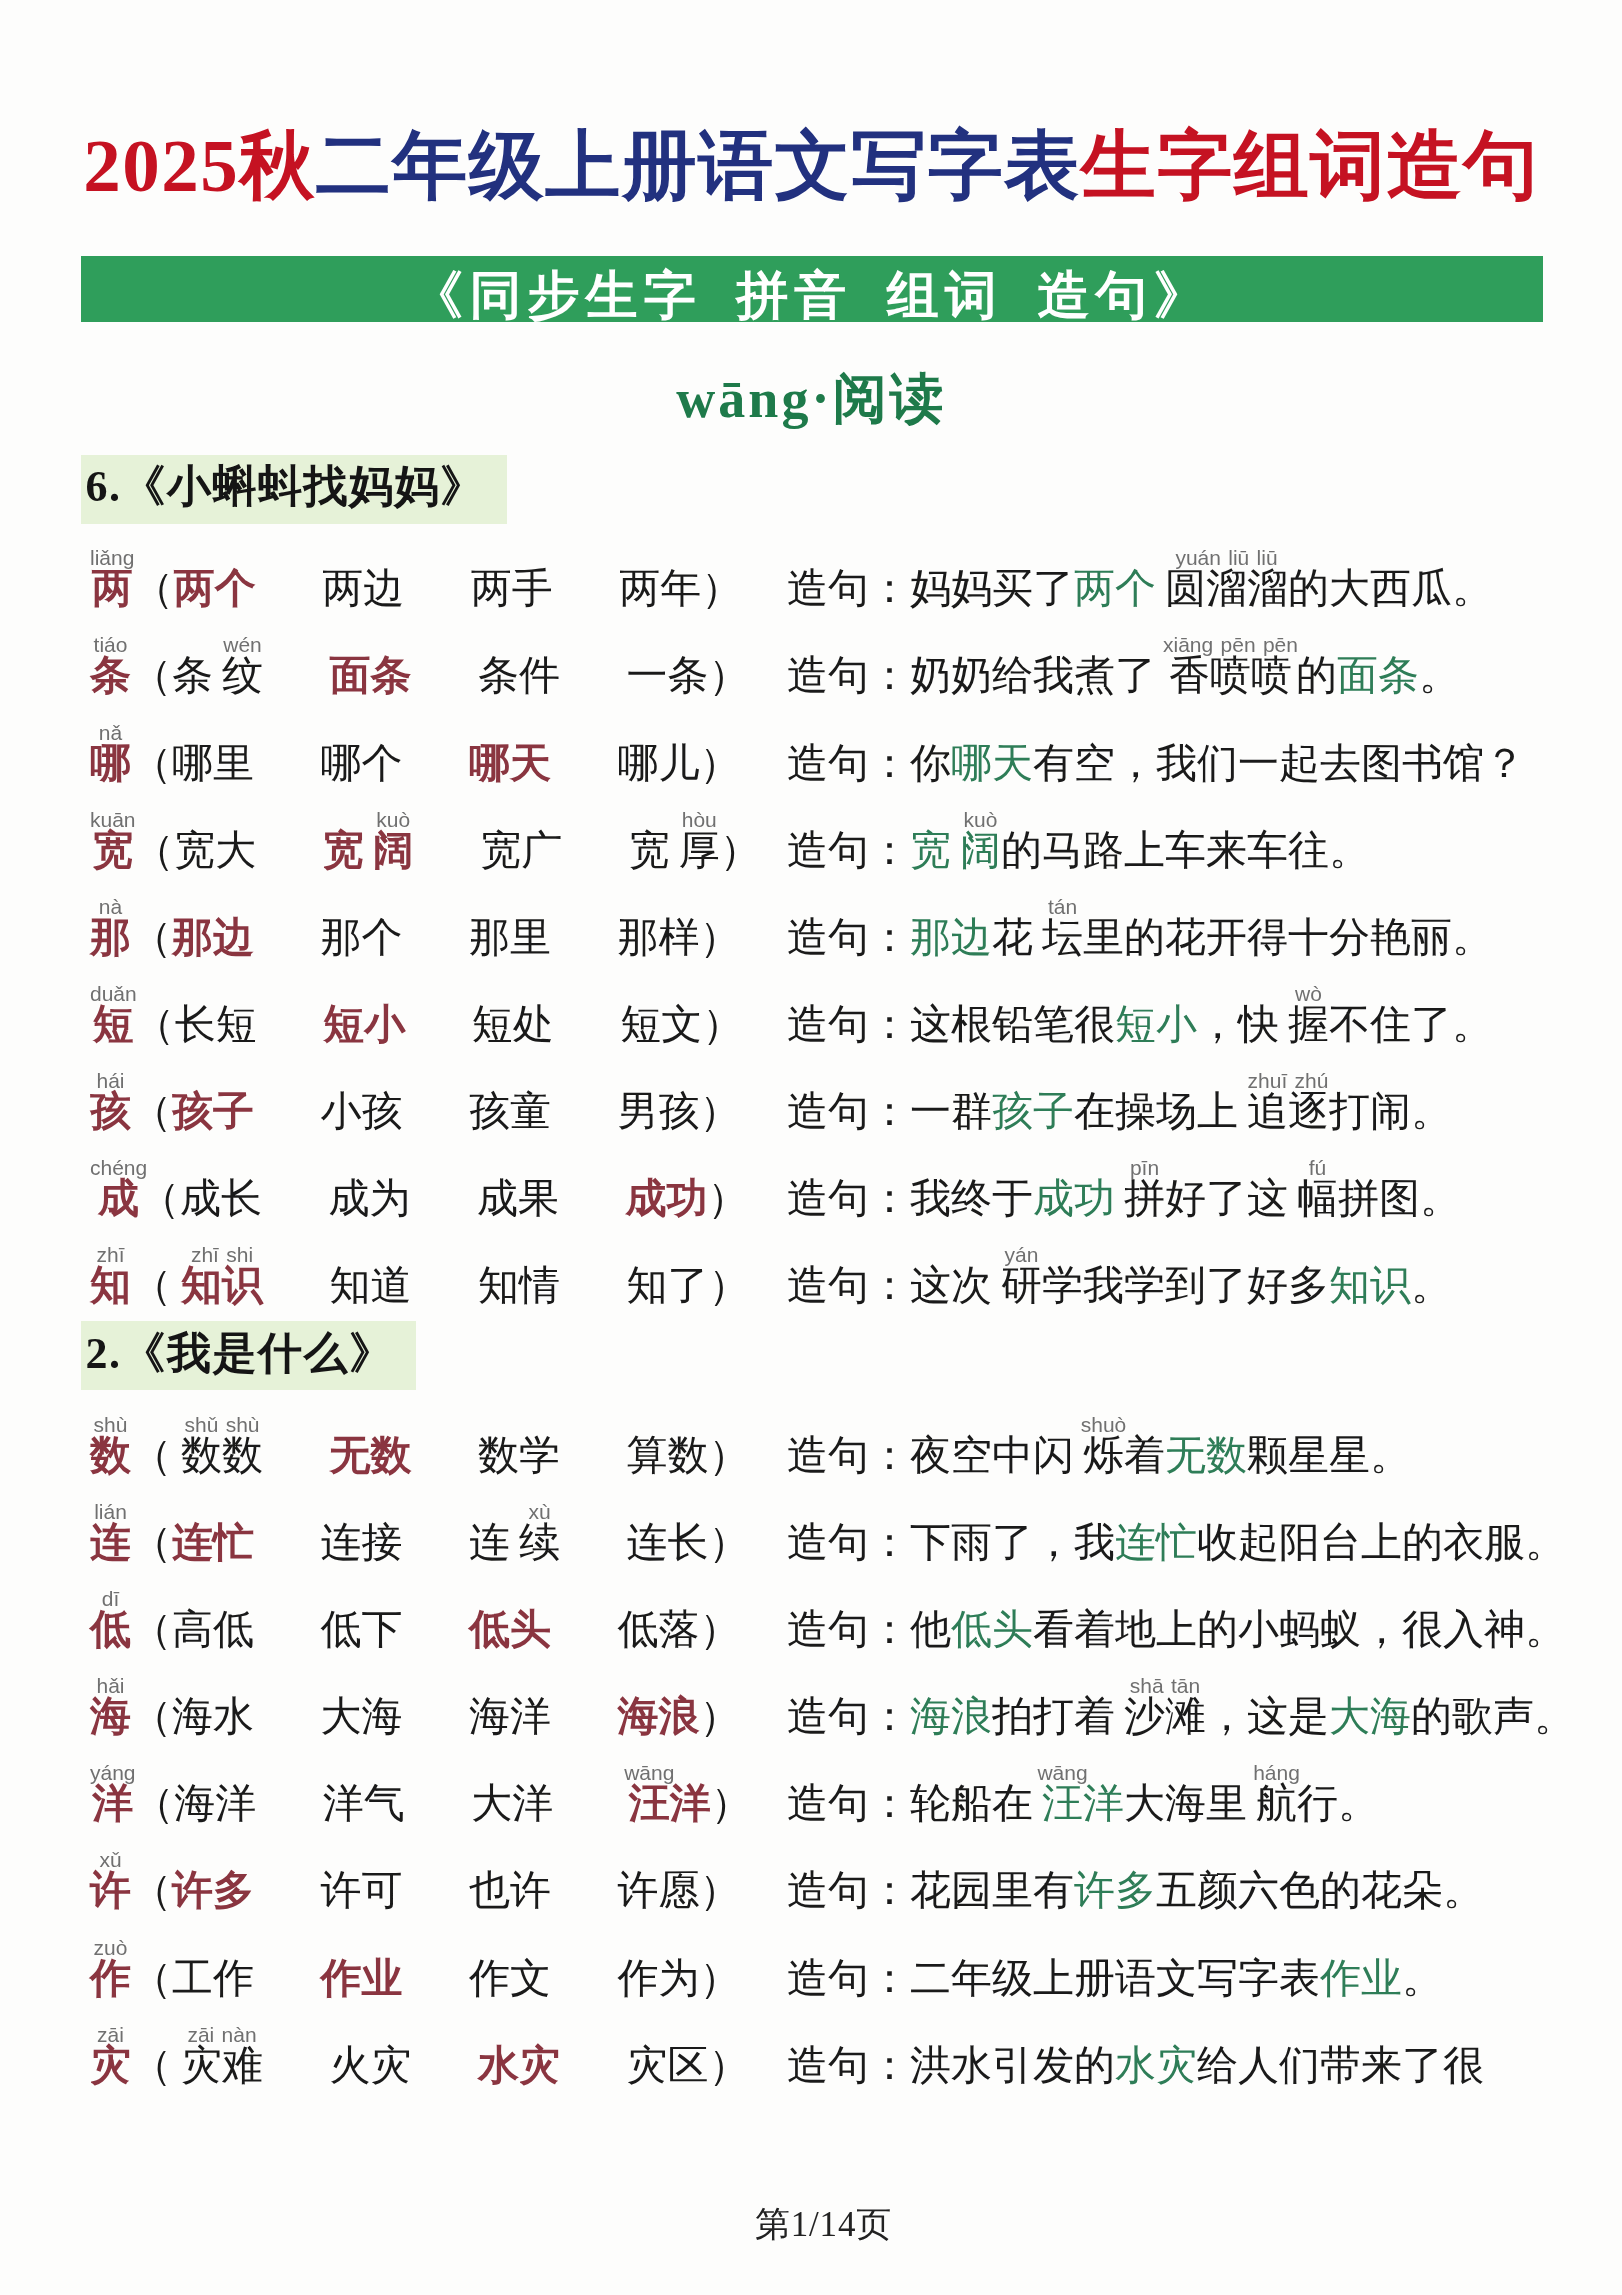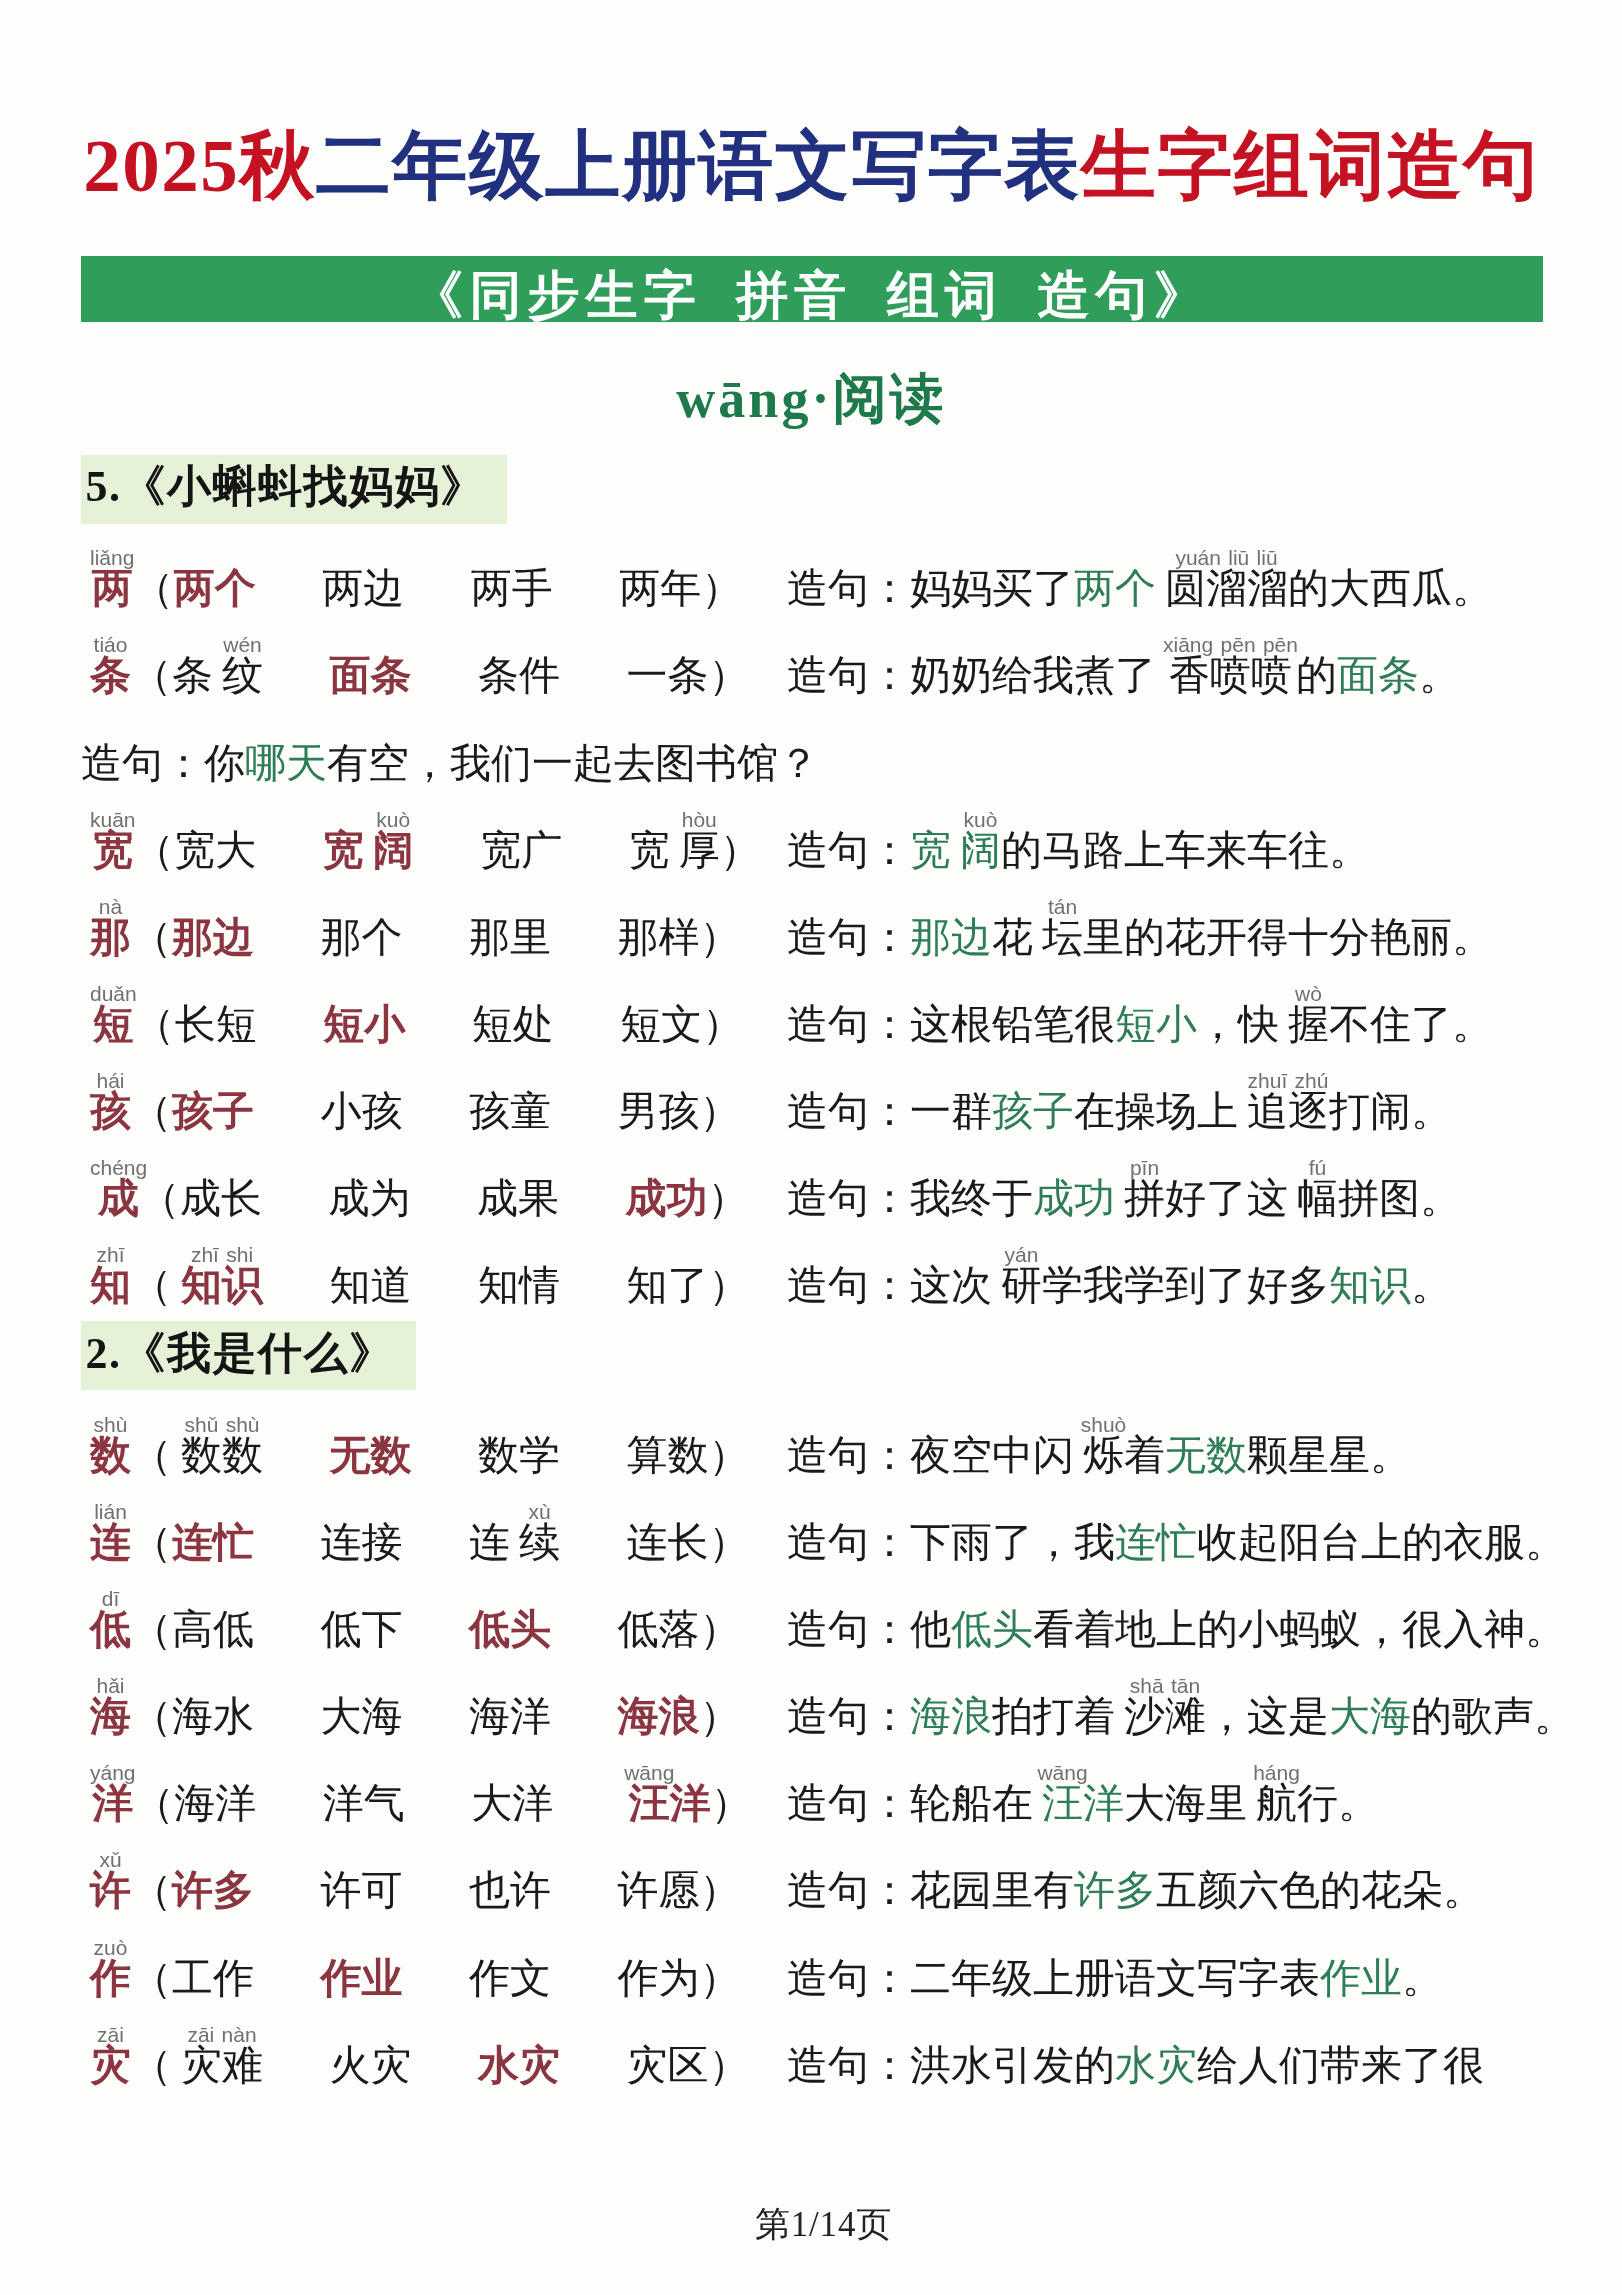--- a/index.html
+++ b/index.html
@@ -63,24 +63,24 @@
 <body>
 
 <div class="page">
   <h1 class="title"><span class="t-red">2025秋</span><span class="t-blue">二年级上册语文写字表</span><span class="t-red">生字组词造句</span></h1>
 
   <div class="banner">《同步生字 拼音 组词 造句》</div>
 
   <h2 class="unit">wāng·阅读</h2>
 
   <div id="content">
-      <div class="sec-heading">5.《小蝌蚪找妈妈》</div>
+      <div class="sec-heading">6.《小蝌蚪找妈妈》</div>
       <div class="row"><div class="left"><ruby class="seg head">两<rt>liǎng</rt></ruby><span class="seg black">（</span><span class="seg red">两个</span><span class="seg black">  两边  两手  两年</span><span class="seg black">）</span></div><div class="right"><span class="seg label">造句：</span><span class="seg black">妈妈买了</span><span class="seg green">两个</span><ruby class="seg black">圆溜溜<rt>yuán liū liū</rt></ruby><span class="seg black">的大西瓜。</span></div></div>
       <div class="row"><div class="left"><ruby class="seg head">条<rt>tiáo</rt></ruby><span class="seg black">（条</span><ruby class="seg black">纹<rt>wén</rt></ruby><span class="seg black">  </span><span class="seg red">面条</span><span class="seg black">  条件  一条</span><span class="seg black">）</span></div><div class="right"><span class="seg label">造句：</span><span class="seg black">奶奶给我煮了</span><ruby class="seg black">香喷喷<rt>xiāng pēn pēn</rt></ruby><span class="seg black">的</span><span class="seg green">面条</span><span class="seg black">。</span></div></div>
-      <div class="row"><div class="right"><span class="seg label">造句：</span><span class="seg black">你</span><span class="seg green">哪天</span><span class="seg black">有空，我们一起去图书馆？</span></div></div>
+      <div class="row"><div class="left"><ruby class="seg head">哪<rt>nǎ</rt></ruby><span class="seg black">（哪里  哪个  </span><span class="seg red">哪天</span><span class="seg black">  哪儿</span><span class="seg black">）</span></div><div class="right"><span class="seg label">造句：</span><span class="seg black">你</span><span class="seg green">哪天</span><span class="seg black">有空，我们一起去图书馆？</span></div></div>
       <div class="row"><div class="left"><ruby class="seg head">宽<rt>kuān</rt></ruby><span class="seg black">（宽大  </span><span class="seg red">宽</span><ruby class="seg red">阔<rt>kuò</rt></ruby><span class="seg black">  宽广  宽</span><ruby class="seg black">厚<rt>hòu</rt></ruby><span class="seg black">）</span></div><div class="right"><span class="seg label">造句：</span><span class="seg green">宽</span><ruby class="seg green">阔<rt>kuò</rt></ruby><span class="seg black">的马路上车来车往。</span></div></div>
       <div class="row"><div class="left"><ruby class="seg head">那<rt>nà</rt></ruby><span class="seg black">（</span><span class="seg red">那边</span><span class="seg black">  那个  那里  那样</span><span class="seg black">）</span></div><div class="right"><span class="seg label">造句：</span><span class="seg green">那边</span><span class="seg black">花</span><ruby class="seg black">坛<rt>tán</rt></ruby><span class="seg black">里的花开得十分艳丽。</span></div></div>
       <div class="row"><div class="left"><ruby class="seg head">短<rt>duǎn</rt></ruby><span class="seg black">（长短  </span><span class="seg red">短小</span><span class="seg black">  短处  短文</span><span class="seg black">）</span></div><div class="right"><span class="seg label">造句：</span><span class="seg black">这根铅笔很</span><span class="seg green">短小</span><span class="seg black">，快</span><ruby class="seg black">握<rt>wò</rt></ruby><span class="seg black">不住了。</span></div></div>
       <div class="row"><div class="left"><ruby class="seg head">孩<rt>hái</rt></ruby><span class="seg black">（</span><span class="seg red">孩子</span><span class="seg black">  小孩  孩童  男孩</span><span class="seg black">）</span></div><div class="right"><span class="seg label">造句：</span><span class="seg black">一群</span><span class="seg green">孩子</span><span class="seg black">在操场上</span><ruby class="seg black">追逐<rt>zhuī zhú</rt></ruby><span class="seg black">打闹。</span></div></div>
       <div class="row"><div class="left"><ruby class="seg head">成<rt>chéng</rt></ruby><span class="seg black">（成长  成为  成果  </span><span class="seg red">成功</span><span class="seg black">）</span></div><div class="right"><span class="seg label">造句：</span><span class="seg black">我终于</span><span class="seg green">成功</span><ruby class="seg black">拼<rt>pīn</rt></ruby><span class="seg black">好了这</span><ruby class="seg black">幅<rt>fú</rt></ruby><span class="seg black">拼图。</span></div></div>
       <div class="row"><div class="left"><ruby class="seg head">知<rt>zhī</rt></ruby><span class="seg black">（</span><ruby class="seg red">知识<rt>zhī shi</rt></ruby><span class="seg black">  知道  知情  知了</span><span class="seg black">）</span></div><div class="right"><span class="seg label">造句：</span><span class="seg black">这次</span><ruby class="seg black">研<rt>yán</rt></ruby><span class="seg black">学我学到了好多</span><span class="seg green">知识</span><span class="seg black">。</span></div></div>
       <div class="sec-heading">2.《我是什么》</div>
       <div class="row"><div class="left"><ruby class="seg head">数<rt>shù</rt></ruby><span class="seg black">（</span><ruby class="seg black">数数<rt>shǔ shù</rt></ruby><span class="seg black">  </span><span class="seg red">无数</span><span class="seg black">  数学  算数</span><span class="seg black">）</span></div><div class="right"><span class="seg label">造句：</span><span class="seg black">夜空中闪</span><ruby class="seg black">烁<rt>shuò</rt></ruby><span class="seg black">着</span><span class="seg green">无数</span><span class="seg black">颗星星。</span></div></div>
       <div class="row"><div class="left"><ruby class="seg head">连<rt>lián</rt></ruby><span class="seg black">（</span><span class="seg red">连忙</span><span class="seg black">  连接  连</span><ruby class="seg black">续<rt>xù</rt></ruby><span class="seg black">  连长</span><span class="seg black">）</span></div><div class="right"><span class="seg label">造句：</span><span class="seg black">下雨了，我</span><span class="seg green">连忙</span><span class="seg black">收起阳台上的衣服。</span></div></div>
       <div class="row"><div class="left"><ruby class="seg head">低<rt>dī</rt></ruby><span class="seg black">（高低  低下  </span><span class="seg red">低头</span><span class="seg black">  低落</span><span class="seg black">）</span></div><div class="right"><span class="seg label">造句：</span><span class="seg black">他</span><span class="seg green">低头</span><span class="seg black">看着地上的小蚂蚁，很入神。</span></div></div>

